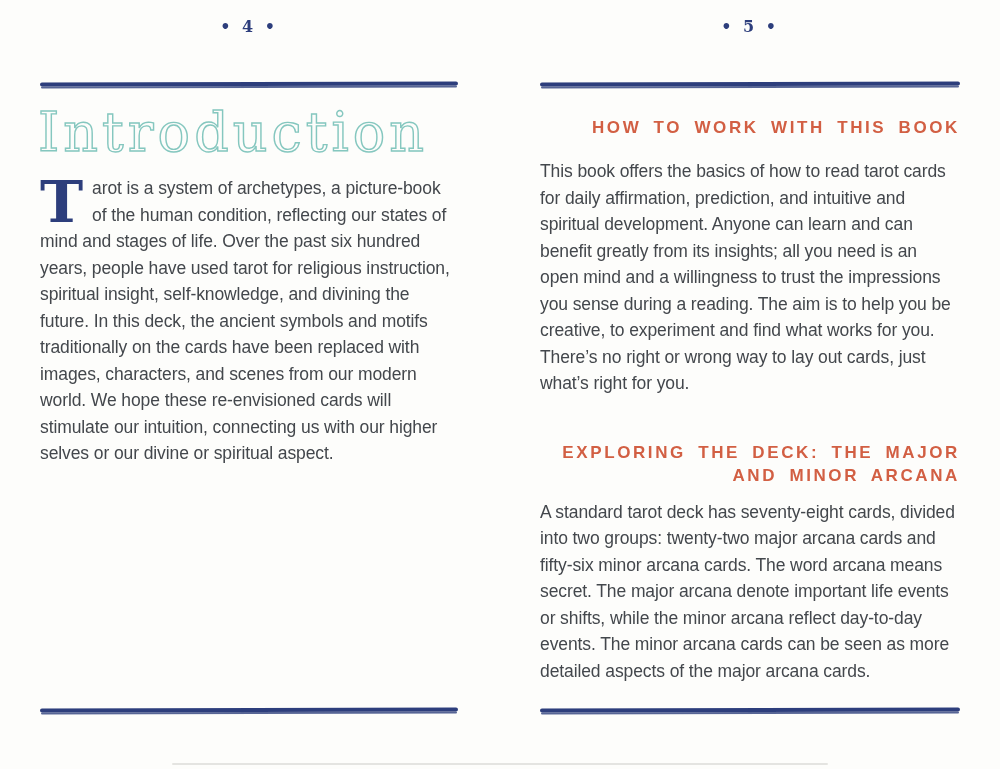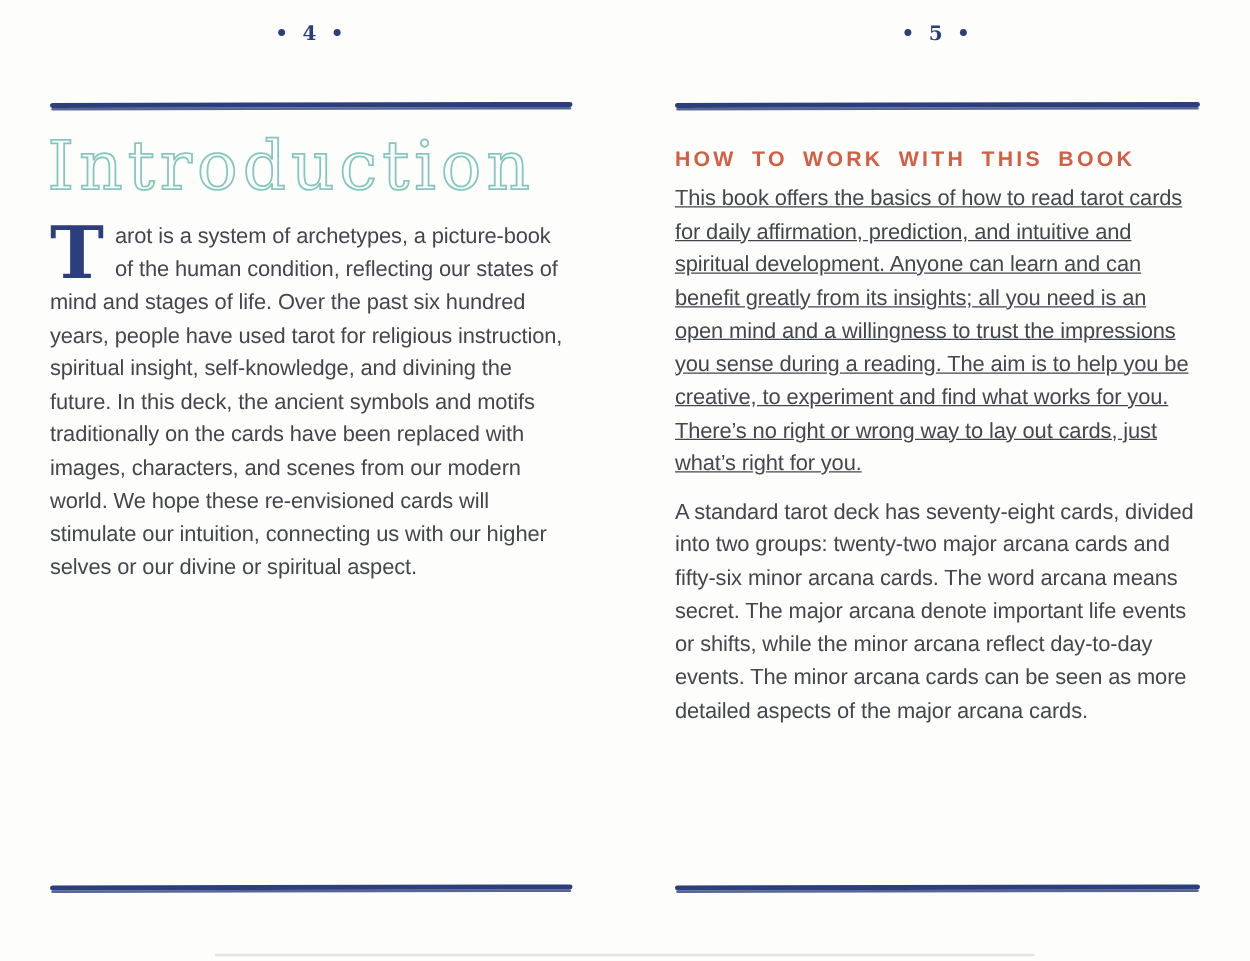--- a/index.html
+++ b/index.html
@@ -82,24 +82,25 @@
   }
 
   .section-heading {
     margin: 0;
     font-size: 17px;
     font-weight: bold;
     line-height: 23px;
     letter-spacing: 2.6px;
     word-spacing: 5px;
     color: #d25f43;
+    text-align: right;
   }
   .heading-first  { margin-top: 30px; }
   .heading-second { margin-top: 44px; }
-  .para-after-heading { margin-top: 6px; text-decoration: underline; }
+  .para-after-heading { margin-top: 19px; }
   .para-after-heading2 { margin-top: 12px; }
 
   .page-edge {
     position: absolute;
     left: 172px; right: 172px; bottom: 4px;
     height: 2px;
     background: #e4e4e1;
     border-radius: 1px;
   }
 </style>
@@ -124,20 +125,21 @@
 
   <section class="page page-right">
     <div class="page-number">• 5 •</div>
 
     <div class="rule rule-top"></div>
 
     <h2 class="section-heading heading-first">HOW TO WORK WITH THIS BOOK</h2>
 
     <p class="body-text para-after-heading">This book offers the basics of how to read tarot cards for daily affirmation, prediction, and intuitive and spiritual development. Anyone can learn and can benefit greatly from its insights; all you need is an open mind and a willingness to trust the impressions you sense during a reading. The aim is to help you be creative, to experiment and find what works for you. There’s no right or wrong way to lay out cards, just what’s right for you.</p>
 
+    <h2 class="section-heading heading-second">EXPLORING THE DECK: THE MAJOR AND MINOR ARCANA</h2>
 
     <p class="body-text para-after-heading2">A standard tarot deck has seventy-eight cards, divided into two groups: twenty-two major arcana cards and fifty-six minor arcana cards. The word arcana means secret. The major arcana denote important life events or shifts, while the minor arcana reflect day-to-day events. The minor arcana cards can be seen as more detailed aspects of the major arcana cards.</p>
 
     <div class="rule rule-bottom"></div>
   </section>
 
   <div class="page-edge"></div>
 </div>
 
 </body></html>

